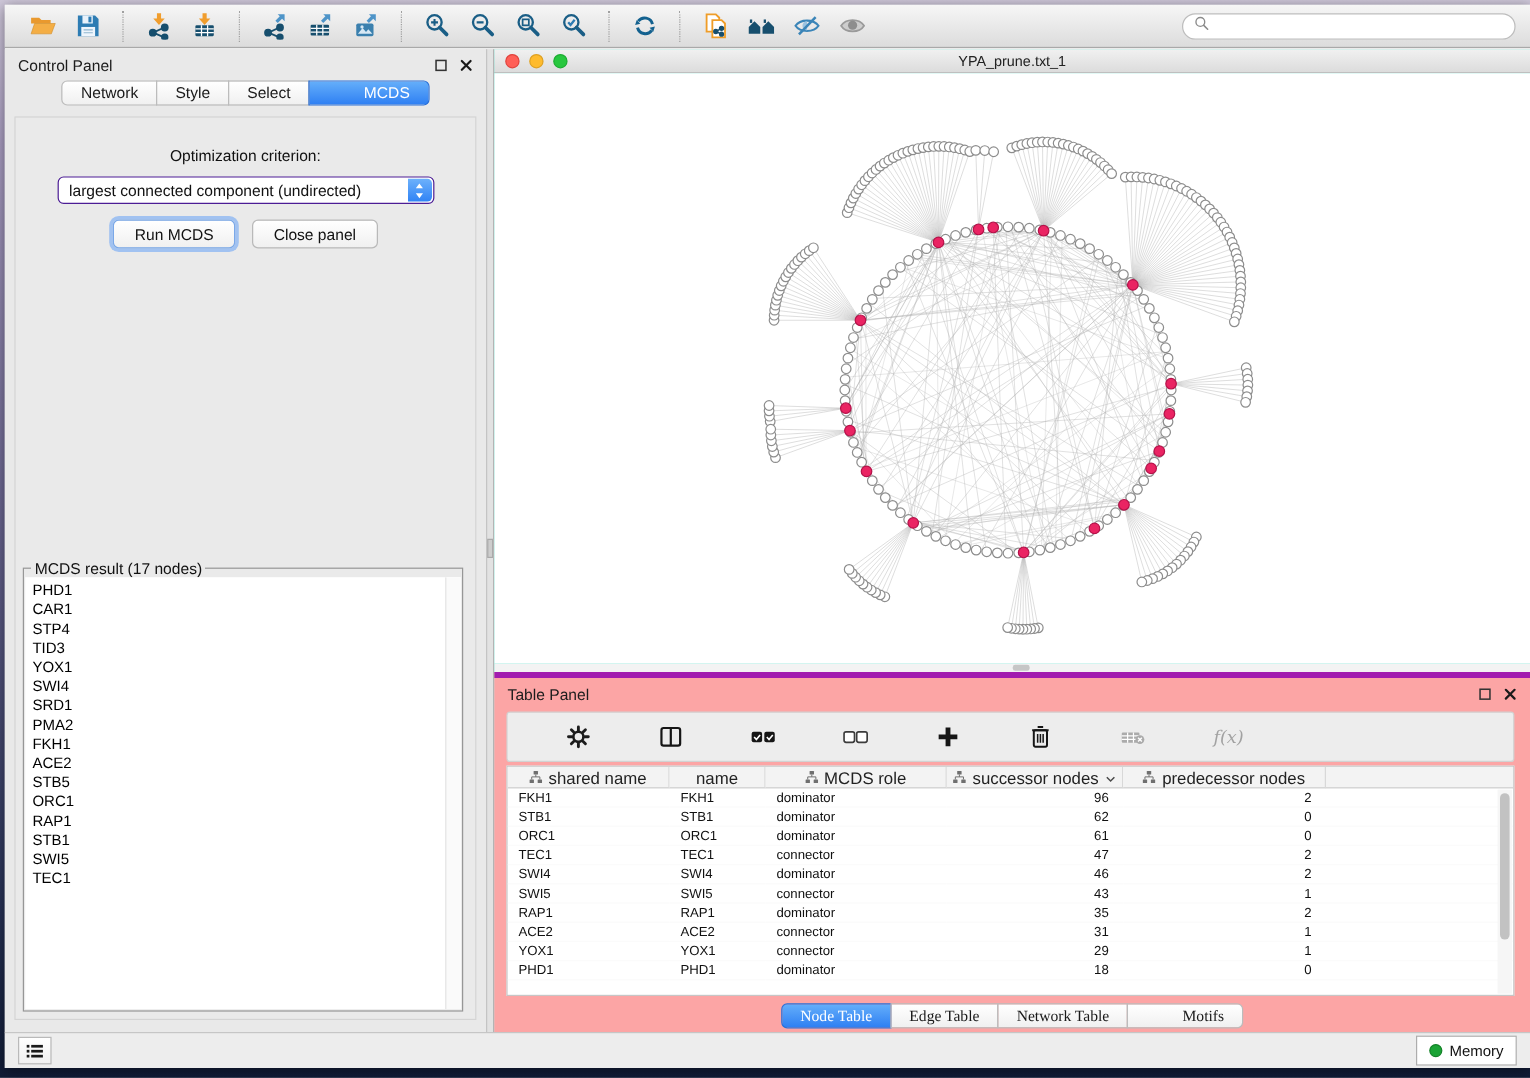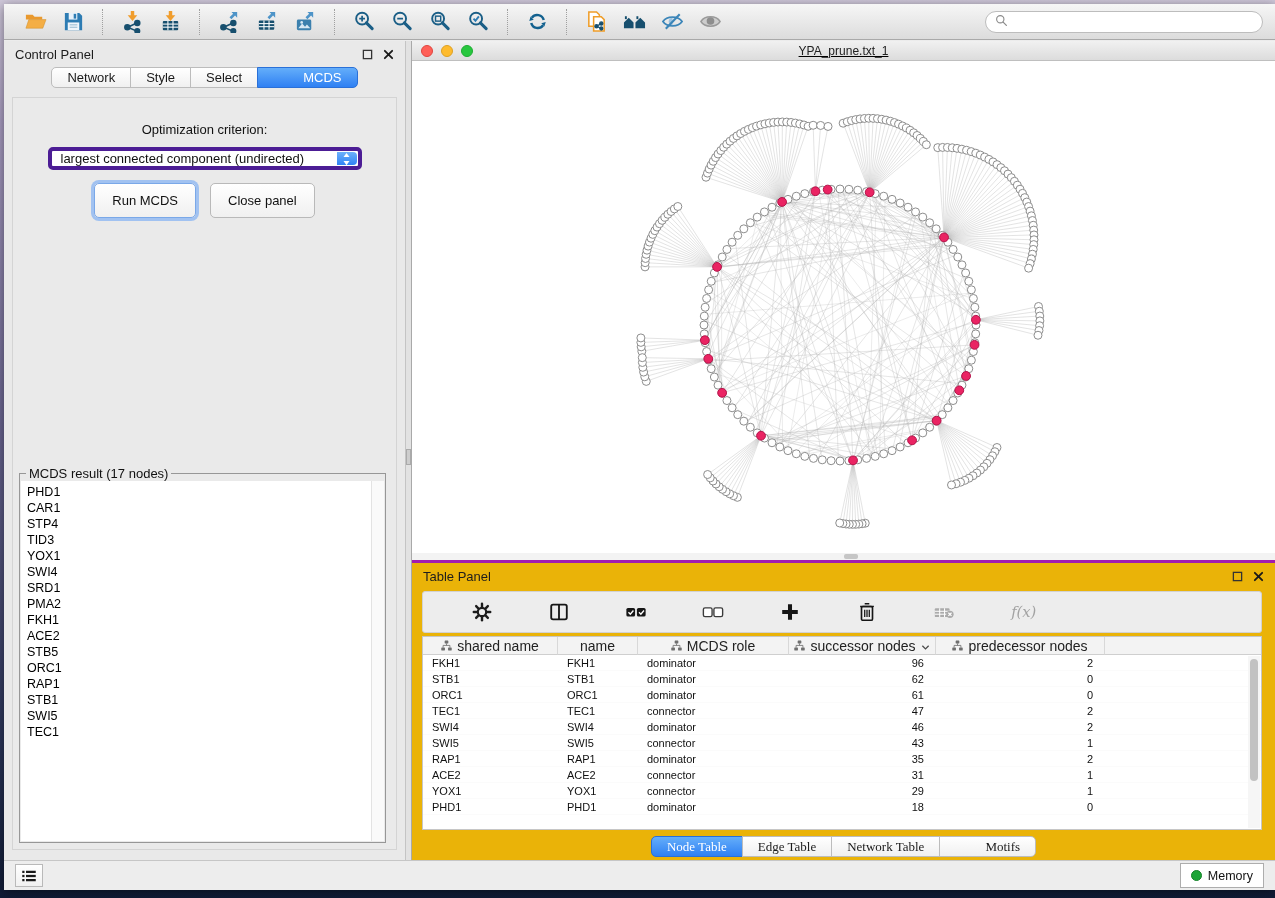--- a/index.html
+++ b/index.html
@@ -31,61 +31,61 @@
   .seg-tab { height:21px; padding:0 15px; display:flex; align-items:center; justify-content:center;
     background:linear-gradient(#ffffff,#f0f0f0); border:1px solid #bcbcbc; margin-left:-1px;
     font-size:13px; color:#1a1a1a; cursor:default; white-space:nowrap; }
   .seg-tab:first-child { border-radius:5px 0 0 5px; margin-left:0; }
   .seg-tab:last-child { border-radius:0 5px 5px 0;padding-left:45px; }
   .seg-tab.active { background:linear-gradient(#64aefa,#2f80f3); border-color:#2a70d8; color:#fff; }
   .cp-body { position:absolute; left:8px; right:8px; top:56px; bottom:10px;
     background:#eaeaea; border:1px solid #d4d4d4; }
   .opt-label { text-align:center; margin-top:24px; font-size:13px; color:#111; }
   .select { position:relative; width:314px; height:23px; margin:10px auto 0;
-    background:#fff; border:4px solid #4c1d95; border-radius:5px;
+    background:#fff; border:1px solid #4c1d95; border-radius:5px;
     display:flex; align-items:center; padding-left:9px; font-size:13px; color:#111; }
   .select .stepper { position:absolute; right:1px; top:1px; bottom:1px; width:20px;
     background:linear-gradient(#6db1fb,#3083f5); border-radius:0 4px 4px 0;
     display:flex; align-items:center; justify-content:center; }
   .btn-row { display:flex; justify-content:center; gap:14px; margin-top:13px; }
-  .btn { height:35px; padding:0 17px; background:linear-gradient(#ffffff,#f0f0f0);
+  .btn { height:24px; padding:0 17px; background:linear-gradient(#ffffff,#f0f0f0);
     border:1px solid #b9b9b9; border-radius:5px; font-size:13px; color:#111; cursor:default; }
   .btn.focused { box-shadow:0 0 0 3px rgba(100,160,245,.55); border-color:#7aa8e8; }
   fieldset.mcds { position:absolute; left:6px; right:10px; top:368px; bottom:6px;
     border:1px solid #979797; background:transparent; }
   fieldset.mcds legend { font-size:13px; color:#111; margin-left:6px; padding:0 3px; }
   .mcds-listbox { position:absolute; left:1px; right:1px; top:0; bottom:1px; background:#fff; overflow:hidden; }
   .mcds-listbox ul { list-style:none; padding:3px 0 0 6px; font-size:12.5px; line-height:16px; color:#000; }
   .list-scroll { position:absolute; right:0; top:0; bottom:0; width:13px;
     background:#fafafa; border-left:1px solid #e3e3e3; }
 
   
   .splitter { position:absolute; left:401px; top:37px; width:7px; height:819px;
     background:#e2e2e2; border-left:1px solid #c4c4c4; border-right:1px solid #a9a9a9; }
   .splitter .grip { position:absolute; top:408px; left:0; width:5px; height:16px;
     background:#cdcdcd; border:1px solid #aaa; }
 
   
-  .network-panel { position:absolute; left:408px; top:37px; right:0; height:519px; background:#5eead4;text-decoration:underline; }
+  .network-panel { position:absolute; left:408px; top:37px; right:0; height:519px; background:#5eead4; }
   .net-titlebar { height:20px; background:linear-gradient(#f1f1f1,#dcdcdc); border-bottom:1px solid #bfbfbf;
     position:relative; display:flex; align-items:center; justify-content:center; font-size:12px; color:#222; }
   .lights { position:absolute; left:9px; top:4px; display:flex; gap:8px; }
   .light { width:12px; height:12px; border-radius:50%; }
   .light.red { background:#ff5f57; border:1px solid #e0443e; }
   .light.yellow { background:#febb2e; border:1px solid #dea123; }
   .light.green { background:#28c73f; border:1px solid #1dad32; }
   .net-canvas { position:absolute; left:0; right:0; top:20px; bottom:7px; background:#fff; }
   .net-canvas svg { width:100%; height:100%; display:block; }
   .net-hscroll { position:absolute; left:0; right:0; bottom:0; height:7px; background:#f3f3f3; }
   .net-hscroll .thumb { position:absolute; left:50%; top:1px; width:14px; height:5px;
     background:#c6c6c6; border-radius:2px; }
 
   
   .table-panel { position:absolute; left:408px; top:556px; right:0; height:300px;
-    background:#eab308; border-top:3px solid #a21caf; }
+    background:#fca5a5; border-top:5px solid #a21caf; }
   .tp-toolbar { margin:2px 13px 0 10px; height:42px; background:#ededed;
     border:1px solid #d2d2d2; border-radius:3px; display:flex; align-items:center; padding:0 12px; gap:19px; }
   .tp-ic { display:flex; align-items:center; justify-content:center; height:26px;margin-left:36px; }
   .tp-ic svg { height:22px; }
   .tablebox { position:absolute; left:10px; right:13px; top:73px; bottom:30px;
     background:#fff; border:1px solid #c6c6c6; overflow:hidden; }
   .tgrid-row { display:grid; grid-template-columns:135px 80px 151px 147px 169px 1fr; }
   .th { height:18px; display:flex; align-items:center; justify-content:center; gap:5px;
     font-size:14px; color:#222; background:#f3f3f3;
     border-right:1px solid #d8d8d8; border-bottom:1px solid #cfcfcf; white-space:nowrap; }

